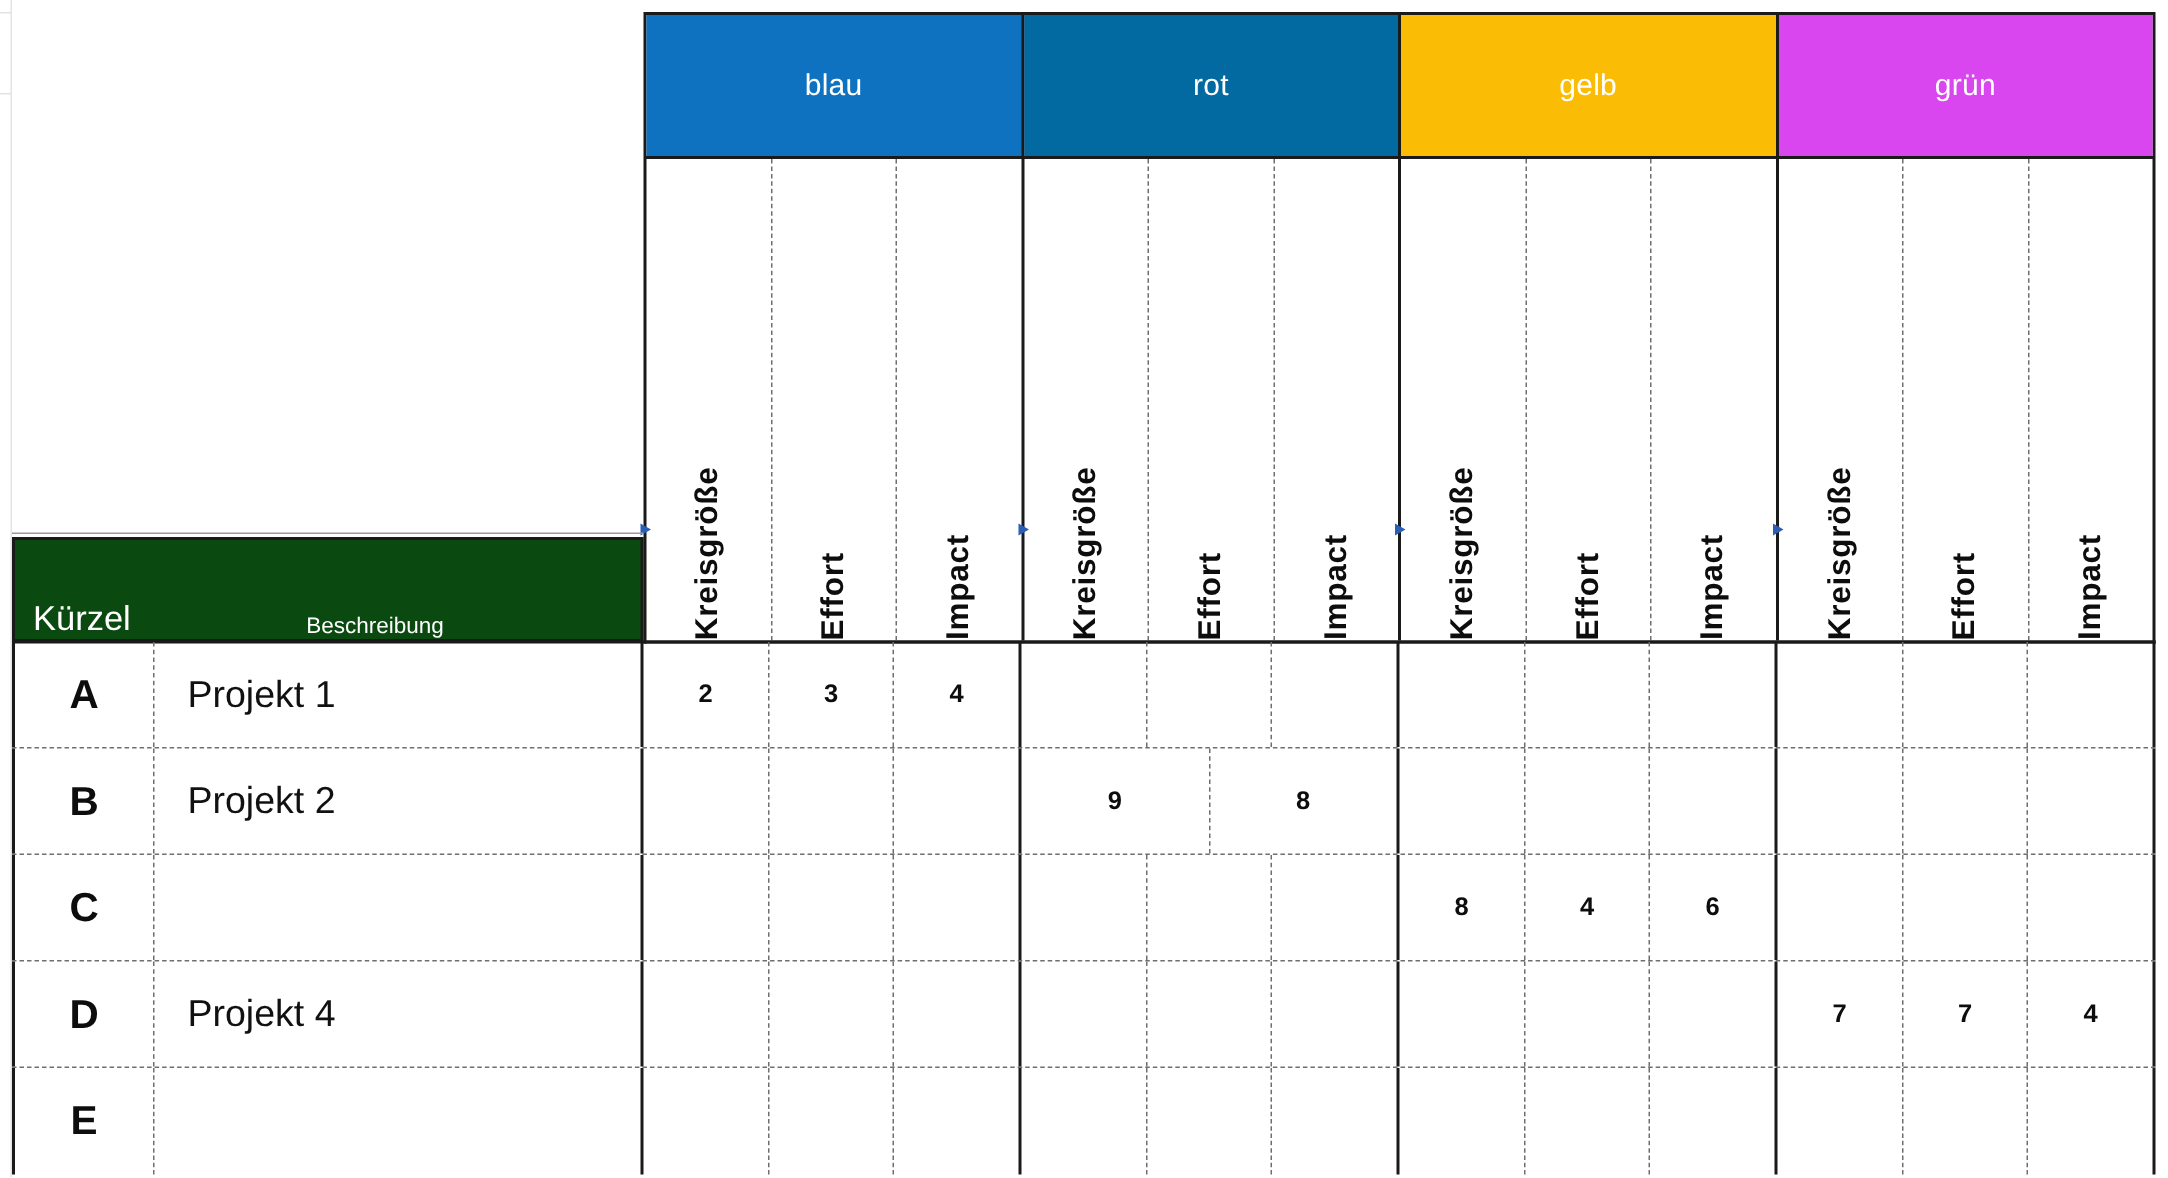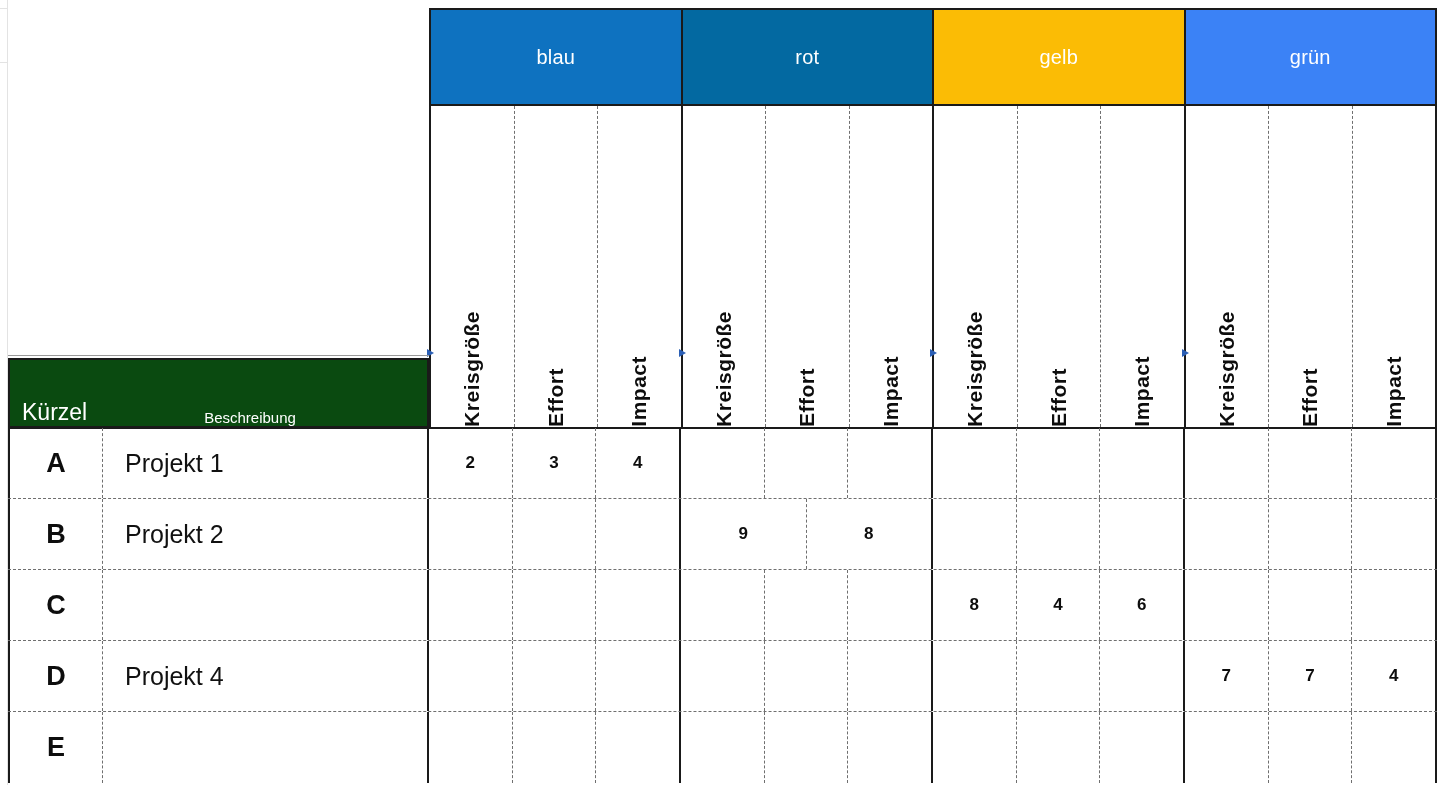--- a/index.html
+++ b/index.html
@@ -260,21 +260,21 @@
   <div class="group-band">
     <div class="group-cell" style="background: rgb(14, 114, 192);">
         <span>blau</span>
       </div>
     <div class="group-cell" style="background: #0369a1;">
         <span>rot</span>
       </div>
     <div class="group-cell" style="background: rgb(251, 188, 5);">
         <span>gelb</span>
       </div>
-    <div class="group-cell" style="background: #3b82f6;">
+    <div class="group-cell" style="background: #d946ef;">
         <span>grün</span>
       </div>
   </div>
 
   <div class="sub-band">
     <div class="sub-group">
       <div class="sub-col">
           <span class="sub-label">Kreisgröße</span>
           <span class="marker-tri"></span>
         </div>

